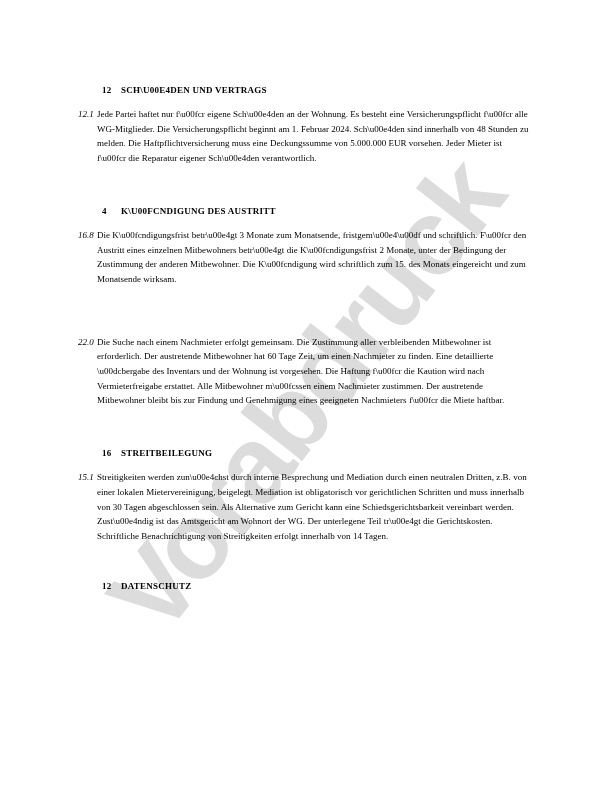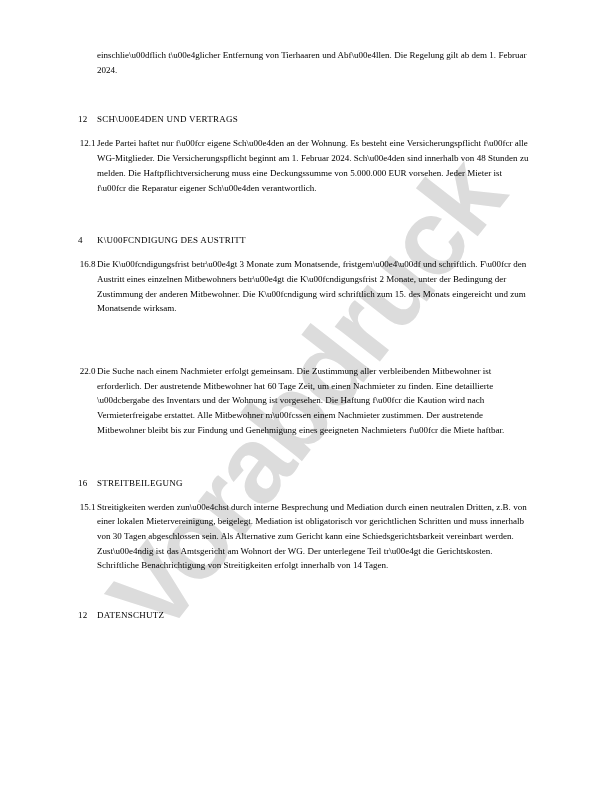--- a/index.html
+++ b/index.html
@@ -57,22 +57,23 @@
   .para {
     display: flex;
     align-items: flex-start;
     margin: 0;
   }
   .para-num {
     flex: 0 0 19px;
     width: 19px;
     font-size: 9px;
     line-height: 14.7px;
-    text-align: center;
+    text-align: left;
     white-space: nowrap;
+    font-style: italic;
   }
   .para-body {
     flex: 1 1 auto;
     font-size: 9px;
     line-height: 14.7px;
     text-align: left;
     hyphens: none;
     word-spacing: 0.1px;
   }
 
@@ -81,23 +82,24 @@
     margin-left: 0;
   }
   .para.lead {
     margin-left: 19px;
   }
 
   
   .heading {
     display: flex;
     align-items: flex-start;
-    font-weight: 400;
+    font-weight: 700;
     font-size: 9px;
     line-height: 14px;
+    margin-left: 24px;
   }
   .heading-num {
     flex: 0 0 19px;
     width: 19px;
     text-align: left;
     letter-spacing: 0.2px;
   }
   .heading-title {
     flex: 1 1 auto;
     letter-spacing: 0.25px;
@@ -113,24 +115,20 @@
 <body>
 
 <div class="page">
 
   <div class="watermark-layer">
     <div class="watermark-text">Vorabdruck</div>
   </div>
 
   <div class="content">
 
-    <div class="para lead">
-
-      <span class="para-body">einschlie\u00dflich t\u00e4glicher Entfernung von Tierhaaren und Abf\u00e4llen. Die Regelung gilt ab dem 1. Februar 2024.</span>
-    </div>
 
     <div class="sp-lead-to-heading"></div>
 
     <div class="heading">
       <span class="heading-num">12</span>
       <span class="heading-title">SCH\U00E4DEN UND VERTRAGS</span>
     </div>
     <div class="sp-heading-to-para"></div>
     <div class="para">
       <span class="para-num">12.1</span>

